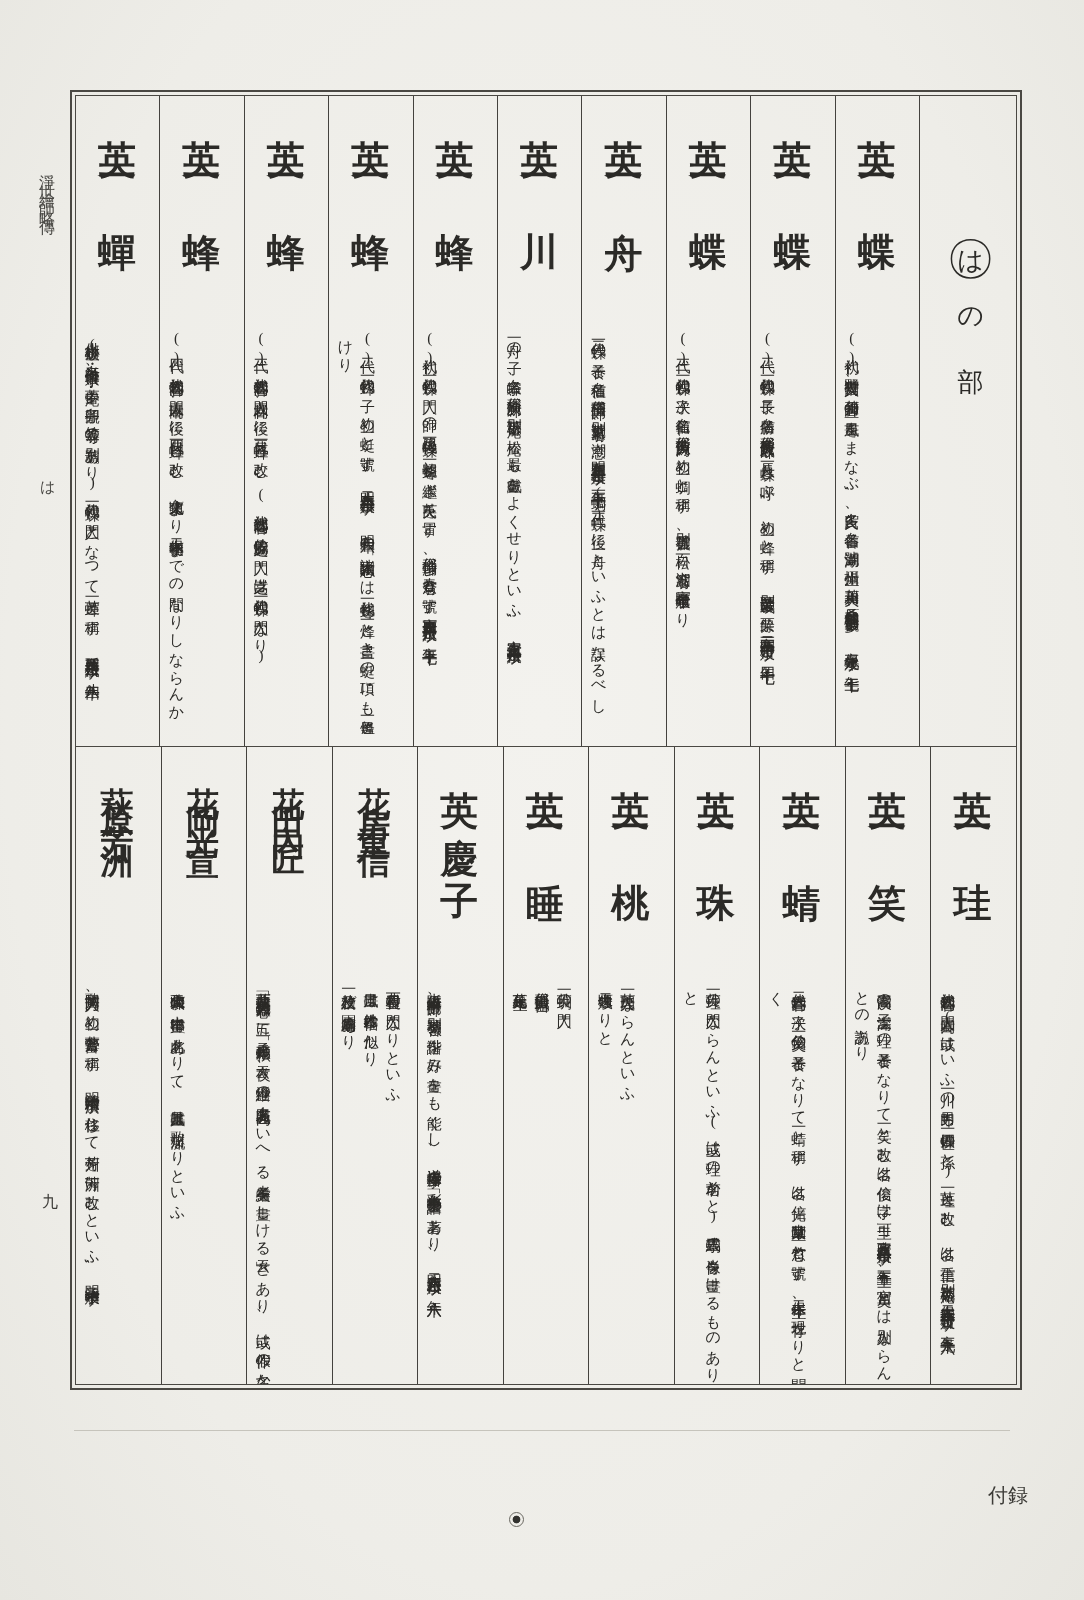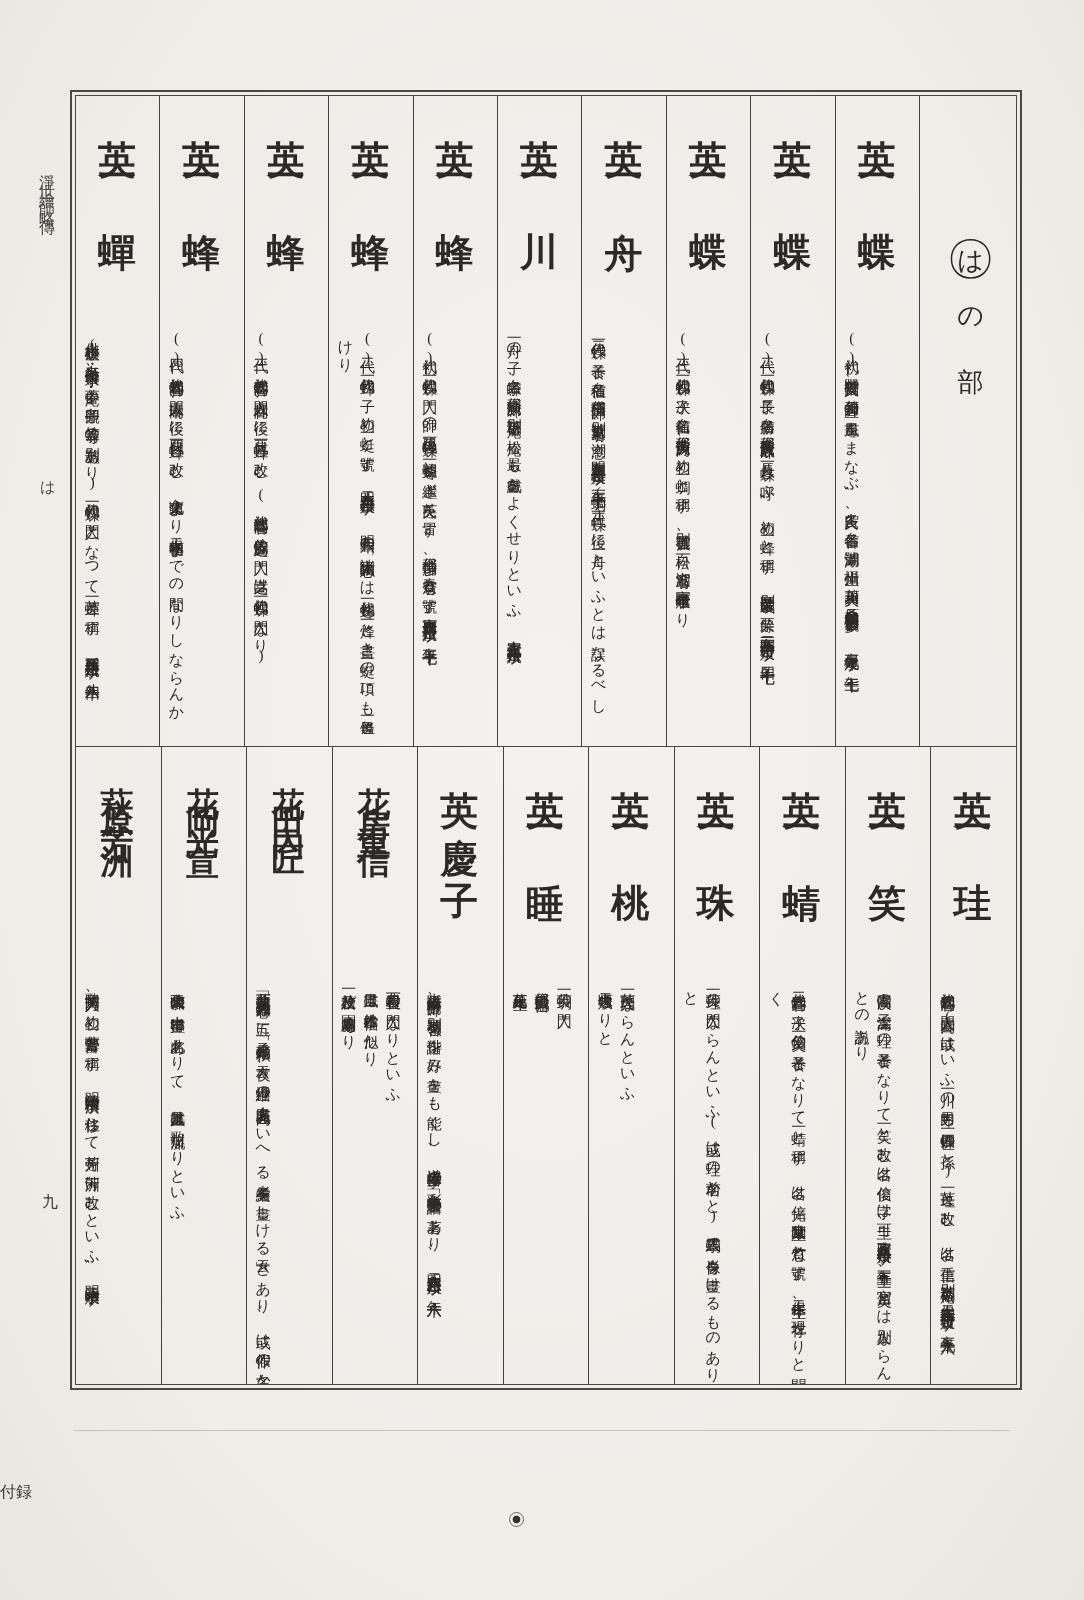--- a/index.html
+++ b/index.html
@@ -41,21 +41,21 @@
     font-size:15px;line-height:1.48;letter-spacing:1px;
     white-space:pre-line;
   }
   
   .margin-title{position:absolute;left:36px;top:162px;
     writing-mode:vertical-rl;text-orientation:upright;
     font-size:16px;letter-spacing:9px;color:#4a4945;}
   .margin-kana{position:absolute;left:40px;top:478px;font-size:15px;color:#4a4945;}
   .margin-page{position:absolute;left:42px;top:1192px;font-size:16px;color:#3c3b37;}
   .footer-rule{position:absolute;left:74px;top:1430px;width:936px;height:1px;background:#c6c4bc;}
-  .footer-label{position:absolute;left:0;top:1482px;width:1028px;text-align:left;font-size:16px;color:#3c3b37;}
+  .footer-label{position:absolute;left:0;top:1482px;width:1028px;text-align:right;font-size:20px;color:#3c3b37;}
   .footer-dot{position:absolute;left:509px;top:1512px;width:13px;height:13px;border-radius:50%;
     border:1.5px solid #6a6862;
     background:radial-gradient(circle,#32312e 38%,rgba(0,0,0,0) 46%);}
 </style>
 </head>
 <body>
 
 <div class="sheet"></div>
 
 <div class="margin-title">淨世繪師略傳</div>

